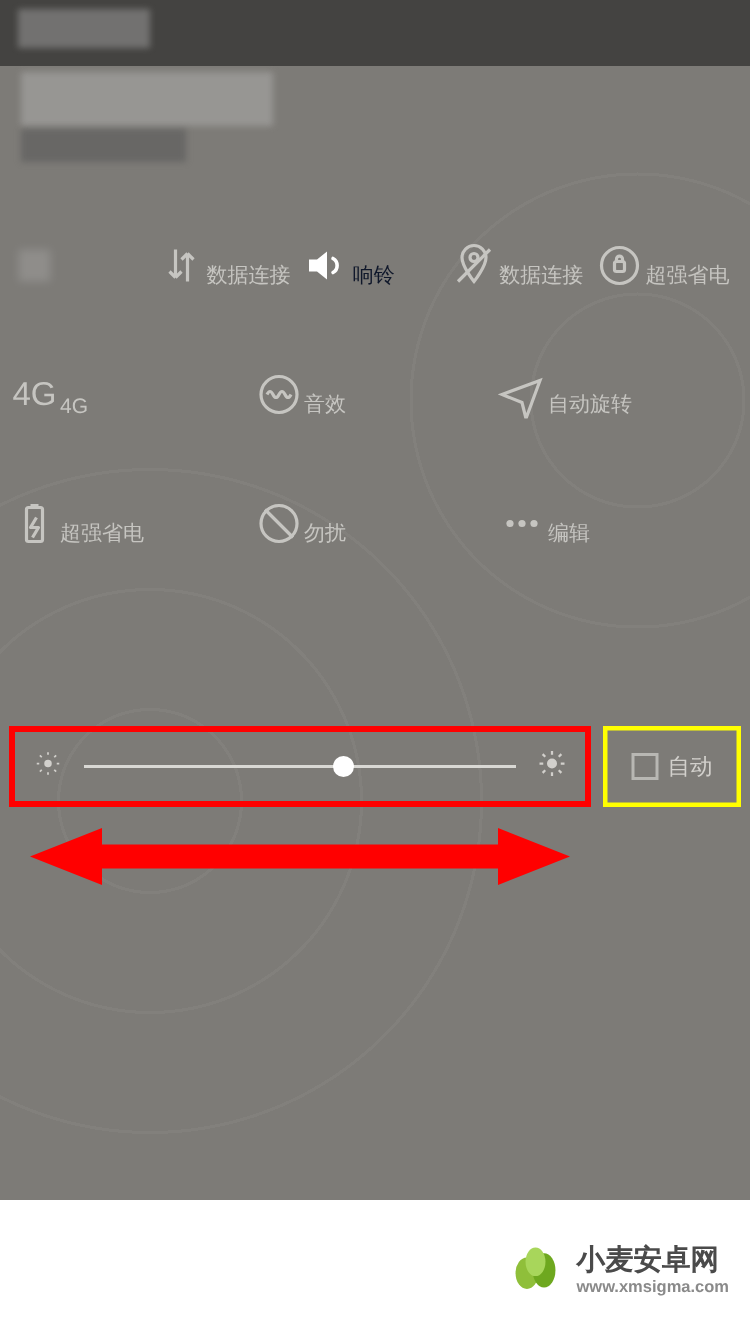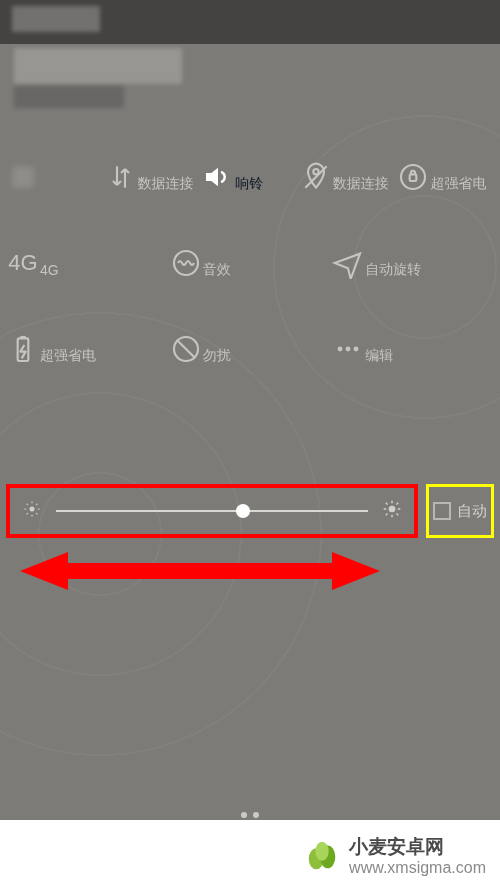--- a/index.html
+++ b/index.html
@@ -44,36 +44,36 @@
   .bright-bar{position:absolute;top:484px;left:6px;right:6px;height:54px;
     display:flex;align-items:center;}
   .bright-slider{flex:1;display:flex;align-items:center;
     border:4px solid #ff0000;height:54px;padding:0 12px;margin-right:8px;}
   .bright-slider svg{width:20px;height:20px;color:#d2d0cc;}
   .slider-track{flex:1;height:2px;background:#d9d8d4;margin:0 14px;
     position:relative;cursor:pointer;}
   .slider-thumb{position:absolute;top:50%;transform:translate(-50%,-50%);
     width:14px;height:14px;border-radius:50%;background:#fff;left:60%;}
   .auto-box{display:flex;align-items:center;border:3px solid #ffff00;
-    height:54px;padding:0 4px;color:#d2d0cc;font-size:15px;cursor:pointer;}
+    height:54px;padding:0 16px;color:#d2d0cc;font-size:15px;cursor:pointer;}
   .auto-box .chk{width:18px;height:18px;border:2px solid #b8b7b3;
     margin-right:6px;}
 
   
   .arrow-wrap{position:absolute;top:548px;left:20px;width:360px;height:46px;}
   .arrow-wrap svg{width:100%;height:100%;}
 
   
-  .watermark{position:absolute;left:0;right:0;bottom:0;height:70px;
+  .watermark{position:absolute;left:0;right:0;bottom:0;height:90px;
     background:#ffffff;display:flex;align-items:center;justify-content:flex-end;
     padding-right:14px;gap:8px;}
   .wm-logo{width:38px;height:38px;}
   .wm-text{display:flex;flex-direction:column;align-items:flex-start;}
   .wm-name{font-size:19px;color:#4a4a4a;font-weight:600;}
-  .wm-url{font-size:16px;color:#8a8a8a;margin-top:-1px;}
+  .wm-url{font-size:11px;color:#8a8a8a;margin-top:-1px;font-weight:bold;}
   .wm-grab{position:absolute;bottom:72px;left:50%;transform:translateX(-50%);
     display:flex;gap:6px;}
   .wm-grab span{width:6px;height:6px;border-radius:50%;
     background:rgba(255,255,255,0.6);}
 </style>
 </head>
 <body>
 
 <div class="topo"></div>
 <div class="dark-top"></div>

